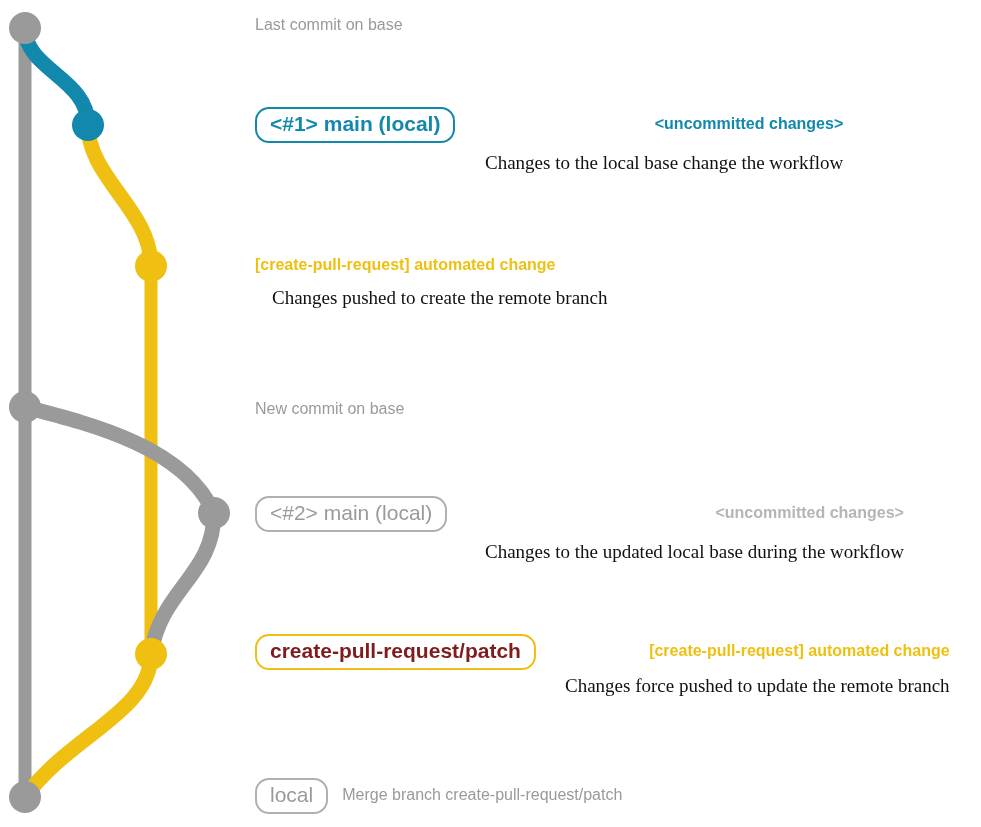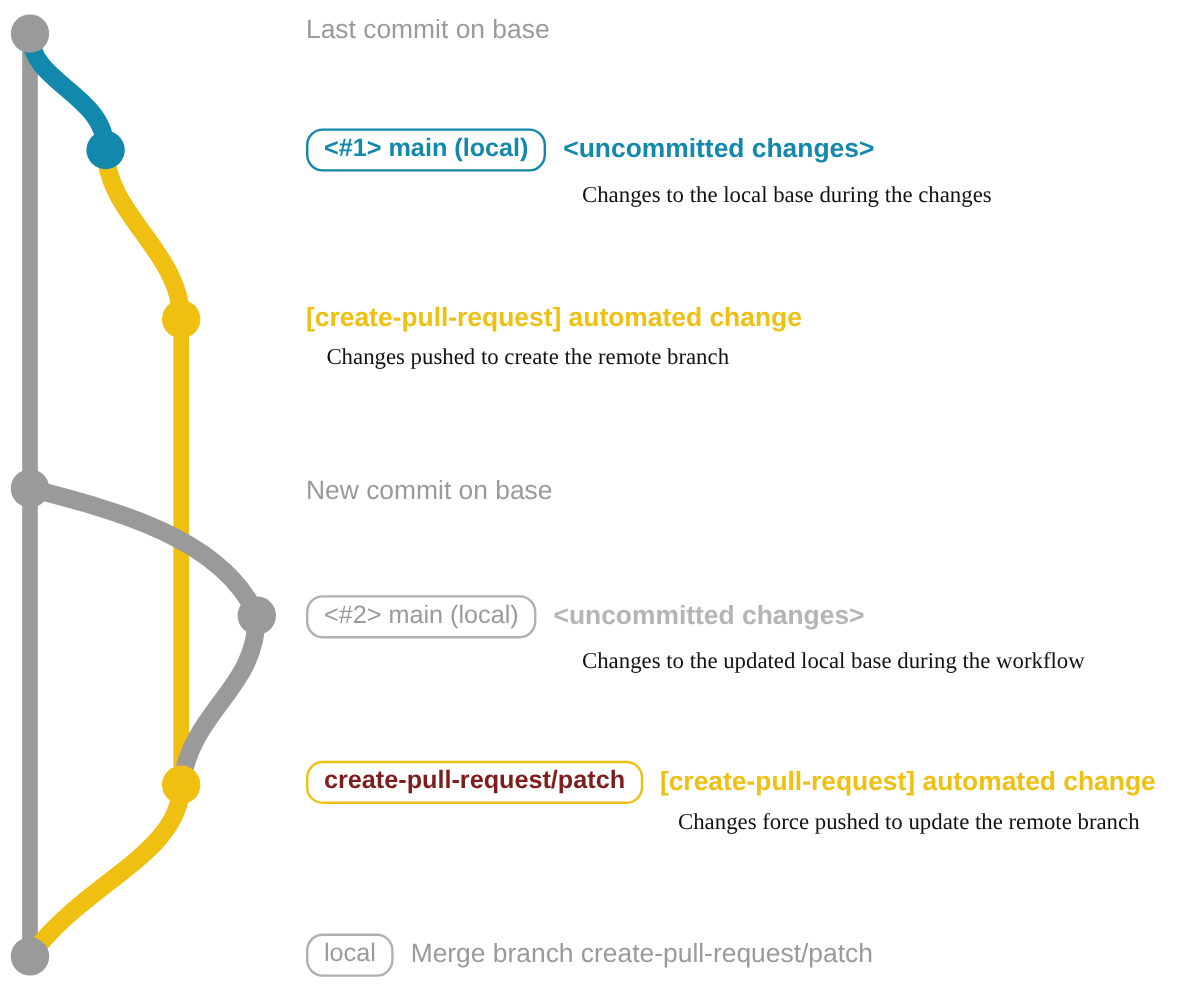--- a/index.html
+++ b/index.html
@@ -20,40 +20,41 @@
     left: 0;
     top: 0;
     width: 981px;
     height: 827px;
   }
 
   .row {
     position: absolute;
     display: flex;
     align-items: flex-start;
+    justify-content: space-between;
   }
 
   .badge {
     display: inline-block;
     border: 2px solid #808080;
     border-radius: 14px;
     background: #ffffff;
     padding: 3px 13px 5px 13px;
     font-size: 21px;
     line-height: 24px;
     white-space: nowrap;
     color: #9a9a9a;
     font-family: "Liberation Sans", sans-serif;
   }
   .badge.teal { border-color: #1288ac; color: #1288ac; font-weight: bold; }
   .badge.yellow { border-color: #efc012; color: #7f1d1d; font-weight: bold; }
   .badge.gray { border-color: #b0b0b0; color: #9a9a9a; }
 
   .headline {
-    font-size: 22px;
+    font-size: 16px;
     line-height: 26px;
     white-space: nowrap;
     font-family: "Liberation Sans", sans-serif;
   }
   .headline.plain-gray { color: #9a9a9a; }
   .headline.teal { color: #1288ac; font-weight: bold; }
   .headline.yellow { color: #efc012; font-weight: bold; }
   .headline.soft-gray { color: #b5b5b5; font-weight: bold; }
   .headline.merge-gray { color: #9a9a9a; }
 
@@ -98,21 +99,21 @@
 
 <div class="block" style="left:255px; top:12px;">
   <div class="headline plain-gray">Last commit on base</div>
 </div>
 
 <div class="block" style="left:255px; top:107px;">
   <div class="row" style="position:relative;">
     <span class="badge teal">&lt;#1&gt; main (local)</span>
     <span class="headline teal inline-gap" style="margin-top:4px;">&lt;uncommitted changes&gt;</span>
   </div>
-  <div class="desc" style="margin-left:230px; margin-top:9px;">Changes to the local base during the changes</div>
+  <div class="desc" style="margin-left:230px; margin-top:9px;">Changes to the local base change the workflow</div>
 </div>
 
 <div class="block" style="left:255px; top:252px;">
   <div class="headline yellow">[create-pull-request] automated change</div>
   <div class="desc" style="margin-left:17px; margin-top:9px;">Changes pushed to create the remote branch</div>
 </div>
 
 <div class="block" style="left:255px; top:396px;">
   <div class="headline plain-gray">New commit on base</div>
 </div>

